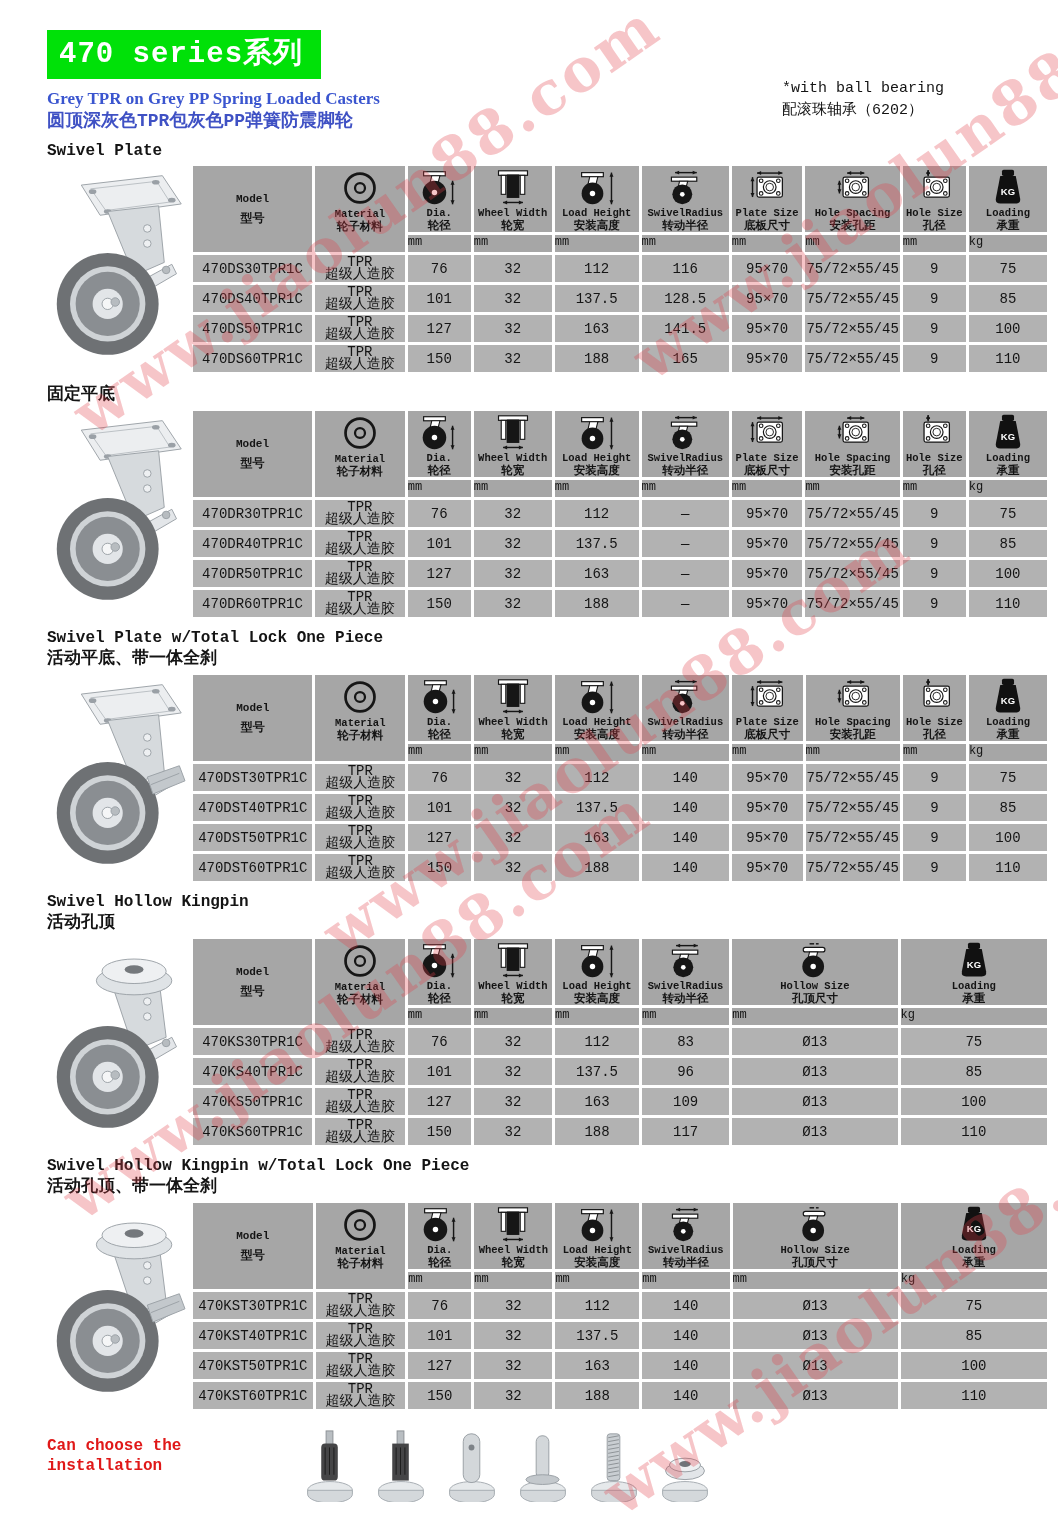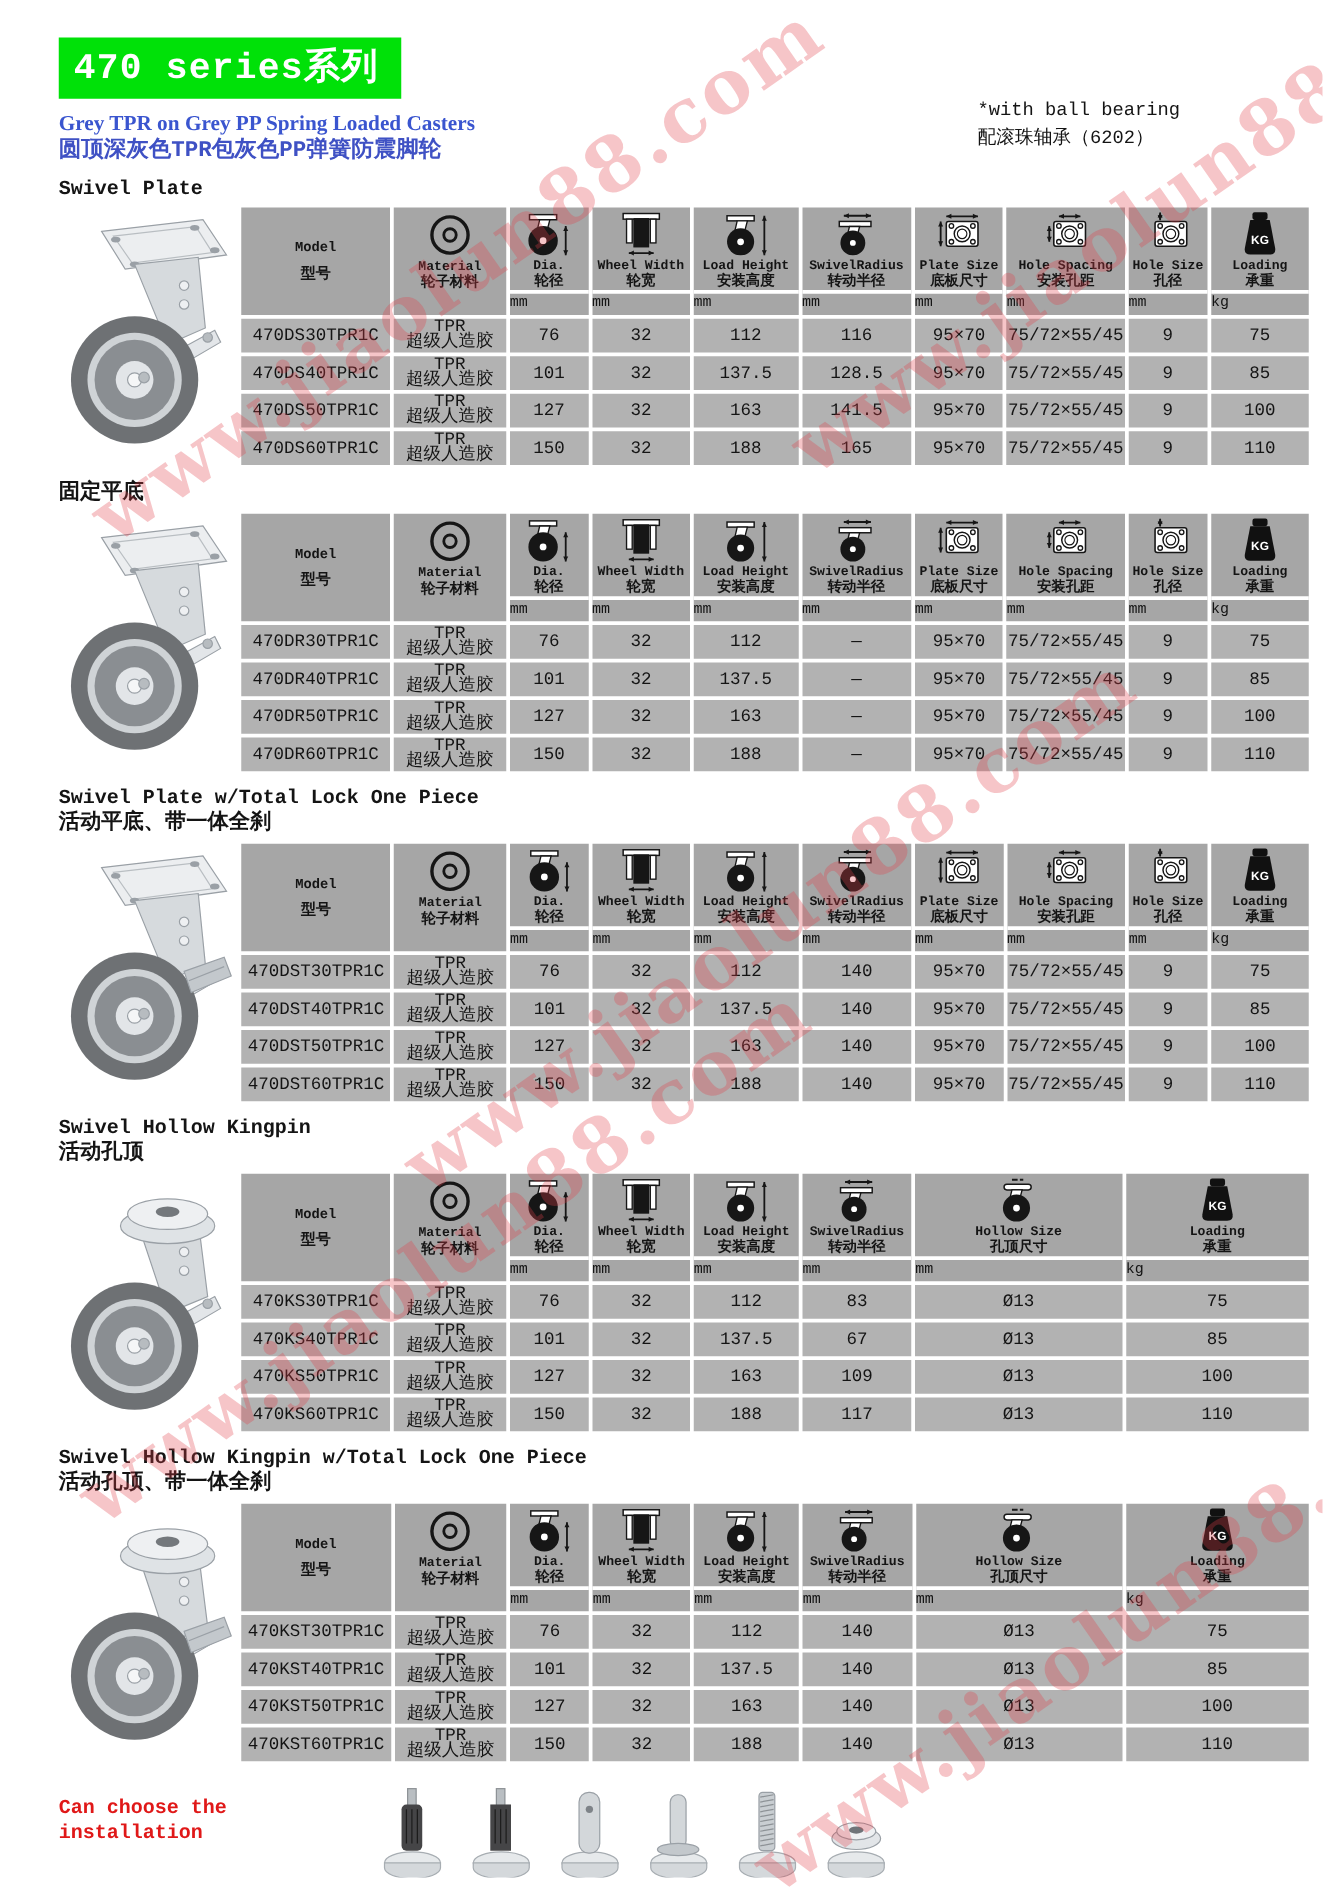--- a/index.html
+++ b/index.html
@@ -1136,21 +1136,21 @@
                 <td class="num">Ø13</td>
                 <td class="num">75</td>
               </tr>
               <tr>
                 <td class="model">470KS40TPR1C</td>
                 <td class="mat">TPR
 超级人造胶</td>
                 <td class="num">101</td>
                 <td class="num">32</td>
                 <td class="num">137.5</td>
-                <td class="num">67</td>
+                <td class="num">96</td>
                 <td class="num">Ø13</td>
                 <td class="num">85</td>
               </tr>
               <tr>
                 <td class="model">470KS50TPR1C</td>
                 <td class="mat">TPR
 超级人造胶</td>
                 <td class="num">127</td>
                 <td class="num">32</td>
                 <td class="num">163</td>

